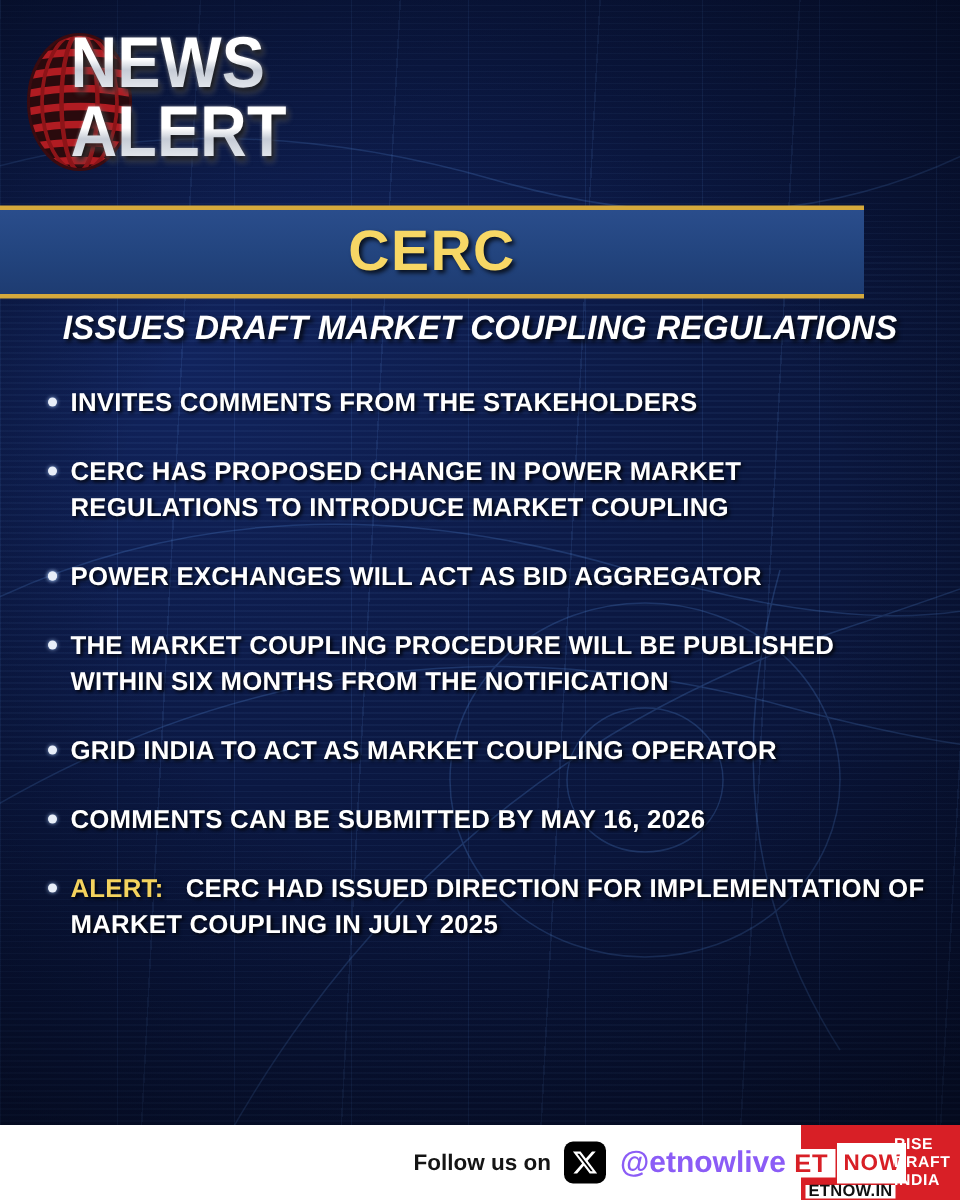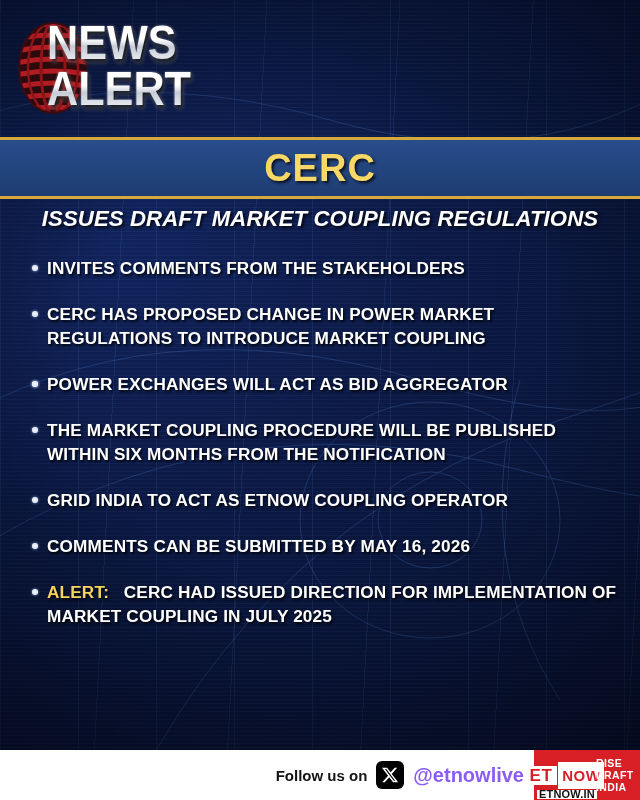--- a/index.html
+++ b/index.html
@@ -53,21 +53,21 @@
     transform:scaleX(.90);transform-origin:left center;
     color:#f2f4f7;
     background:linear-gradient(180deg,#ffffff 0%,#ffffff 42%,#c6ccd6 58%,#f4f6f9 100%);
     -webkit-background-clip:text;background-clip:text;
     -webkit-text-fill-color:transparent;
     filter:drop-shadow(2px 3px 2px rgba(0,0,0,.85)) drop-shadow(0 0 1px rgba(255,255,255,.5));
   }
 
   
   .band{
-    position:absolute;left:0;top:137px;width:640px;height:62px;
+    position:absolute;left:0;top:137px;width:576px;height:62px;
     background:linear-gradient(180deg,#2a4d8c 0%,#23457f 50%,#1e3c72 100%);
     border-top:3px solid #d5a93c;border-bottom:3px solid #d5a93c;
     box-sizing:border-box;
     display:flex;align-items:center;justify-content:center;
   }
   .band-title{
     color:#f7d765;font-weight:bold;font-size:38px;letter-spacing:1px;
     text-shadow:2px 2px 3px rgba(0,0,0,.75);
   }
 
@@ -222,21 +222,21 @@
       <span>POWER EXCHANGES WILL ACT AS BID AGGREGATOR</span>
     </div>
 
     <div class="bullet">
       <span class="dot"></span>
       <span>THE MARKET COUPLING PROCEDURE WILL BE PUBLISHED WITHIN SIX MONTHS FROM THE NOTIFICATION</span>
     </div>
 
     <div class="bullet">
       <span class="dot"></span>
-      <span>GRID INDIA TO ACT AS ETNOW COUPLING OPERATOR</span>
+      <span>GRID INDIA TO ACT AS MARKET COUPLING OPERATOR</span>
     </div>
 
     <div class="bullet">
       <span class="dot"></span>
       <span>COMMENTS CAN BE SUBMITTED BY MAY 16, 2026</span>
     </div>
 
     <div class="bullet">
       <span class="dot"></span>
       <span class="hl">ALERT:</span>

